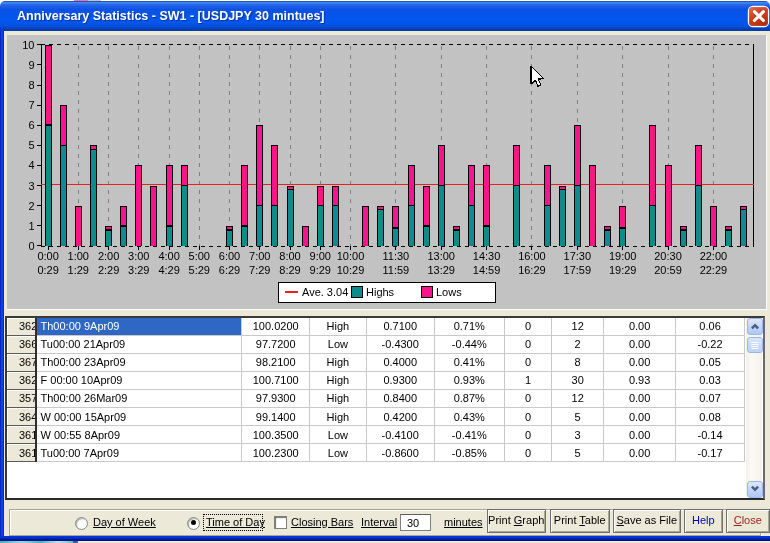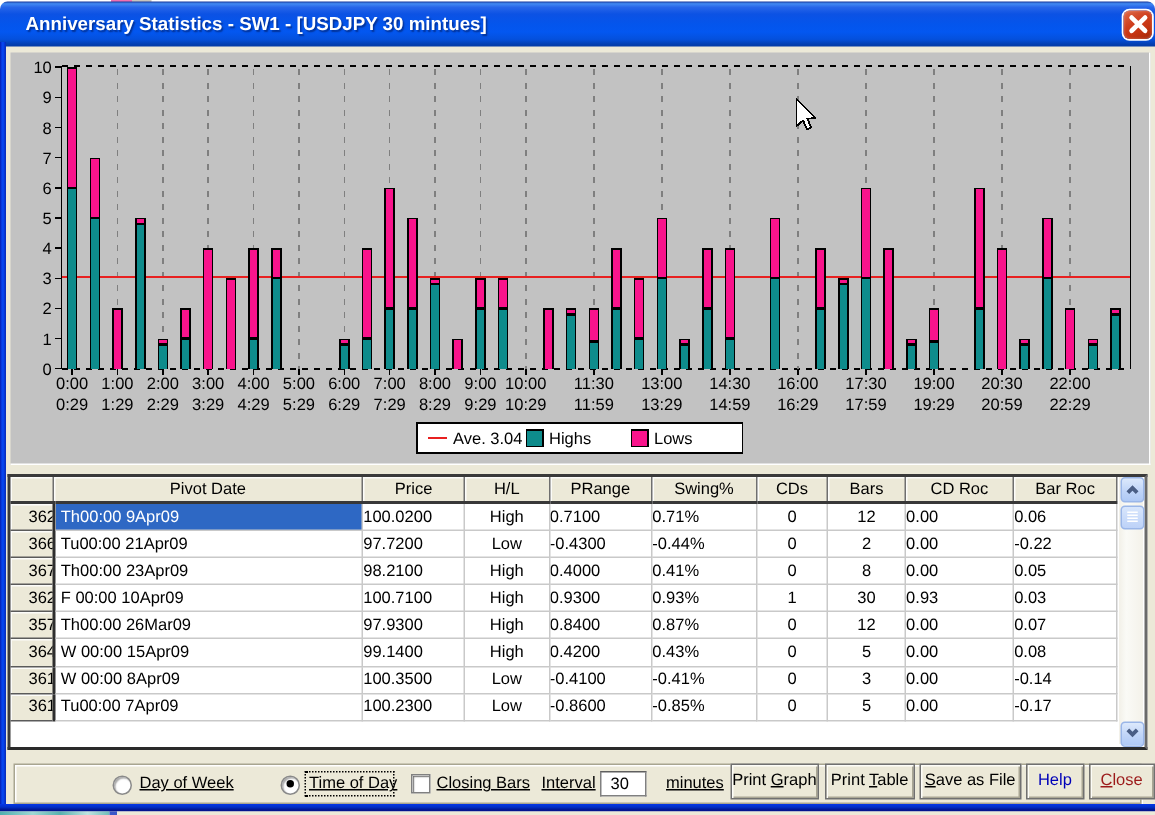--- a/index.html
+++ b/index.html
@@ -22,21 +22,21 @@
 #chartpanel{left:7px;top:35px;width:759px;height:274px;background:#C2C2C2;border-right:1.5px solid #fff;border-bottom:1.5px solid #fff;}
 #chartsvg{left:7px;top:35px;}
 #tablebox{left:5px;top:315.5px;width:755.5px;height:180.5px;background:#fff;border:2px solid #3A3A3A;border-right-color:#6A6A6A;border-bottom-color:#2A2A2A;}
 table{border-collapse:collapse;table-layout:fixed;width:738px;font-size:11px;}
 td,th{padding:0;margin:0;overflow:hidden;white-space:nowrap;}
 th{height:16.5px;background:#ECE9D8;border-right:1px solid #6F6F6F;border-bottom:2px solid #383838;font-weight:normal;text-align:center;color:#000;box-shadow:inset 1px 1px 0 rgba(255,255,255,0.85);}
 td{height:17.1px;border-right:1px solid #C9C9C9;border-bottom:1px solid #C9C9C9;background:#fff;color:#000;}
 td.rh{background:#ECE9D8;border-right:2px solid #2E2E2E;border-bottom:1px solid #5A5A5A;text-align:center;box-shadow:inset 1px 1px 0 rgba(255,255,255,0.85);padding-left:12px;}
 td.sel{background:#2E68C4;color:#fff;}
 td.l{text-align:left;padding-left:4px;margin-top:19px;}
-td.r{text-align:left;padding-right:0;}
+td.r{text-align:center;padding-right:0;}
 td.c{text-align:center;}
 #sbar{left:739px;top:0;width:16px;height:178px;background:linear-gradient(90deg,#F2F0E8,#FAFAF6 30%,#F4F2EA);}
 .sbtn{position:absolute;left:0.5px;width:14.5px;height:15px;border-radius:3px;border:1px solid #9AB6E8;background:linear-gradient(180deg,#DCE9FC,#C2D6F8 50%,#AFC9F5);}
 #sthumb{position:absolute;left:0.5px;top:19px;width:14.5px;height:14px;border-radius:3px;border:1px solid #9AB6E8;background:linear-gradient(180deg,#D8E6FC,#BDD2F8);}
 #panel{left:9px;top:508.5px;width:750px;height:25px;border:1px solid #A8A590;box-shadow:inset 1px 1px 0 #fff, 1px 1px 0 #fff;}
 .btn{position:absolute;top:508.5px;height:22.5px;background:#ECE9D8;border:1px solid #707070;box-shadow:inset 1px 1px 0 #FDFDF8, inset -1px -1px 0 #A9A694;font-size:11px;color:#000;text-align:center;}
 .btn span{position:relative;top:4px;text-align:center;}
 .lbl{font-size:11px;color:#000;text-decoration:underline;}
 .radio{width:11px;height:11px;border-radius:50%;background:#fff;border:1px solid #8A8A8A;box-shadow:inset 1px 1px 1px #AAA;}
 #input30{left:400px;top:514px;width:21px;height:13px;background:#fff;border:1px solid #808080;border-top:1.5px solid #5F5F5F;font-size:11px;padding-left:6px;}
@@ -325,32 +325,20 @@
           <col style="width:68px">
           <col style="width:56.3px">
           <col style="width:68.3px">
           <col style="width:69.8px">
           <col style="width:47.5px">
           <col style="width:51.8px">
           <col style="width:72px">
           <col style="width:68.8px">
         </colgroup>
 <tbody>
-          <tr>
-            <th></th>
-            <th>Pivot Date</th>
-            <th>Price</th>
-            <th>H/L</th>
-            <th>PRange</th>
-            <th>Swing%</th>
-            <th>CDs</th>
-            <th>Bars</th>
-            <th>CD Roc</th>
-            <th>Bar Roc</th>
-          </tr>
 <tr>
             <td class="rh">3621</td>
             <td class="l sel">Th00:00 9Apr09</td>
             <td class="r">100.0200</td>
             <td class="c">High</td>
             <td class="r">0.7100</td>
             <td class="r">0.71%</td>
             <td class="c">0</td>
             <td class="c">12</td>
             <td class="r">0.00</td>
@@ -411,21 +399,21 @@
             <td class="c">High</td>
             <td class="r">0.4200</td>
             <td class="r">0.43%</td>
             <td class="c">0</td>
             <td class="c">5</td>
             <td class="r">0.00</td>
             <td class="r">0.08</td>
           </tr>
 <tr>
             <td class="rh">3616</td>
-            <td class="l">W 00:00 8Apr09</td>
+            <td class="l">W 00:55 8Apr09</td>
             <td class="r">100.3500</td>
             <td class="c">Low</td>
             <td class="r">-0.4100</td>
             <td class="r">-0.41%</td>
             <td class="c">0</td>
             <td class="c">3</td>
             <td class="r">0.00</td>
             <td class="r">-0.14</td>
           </tr>
 <tr>

